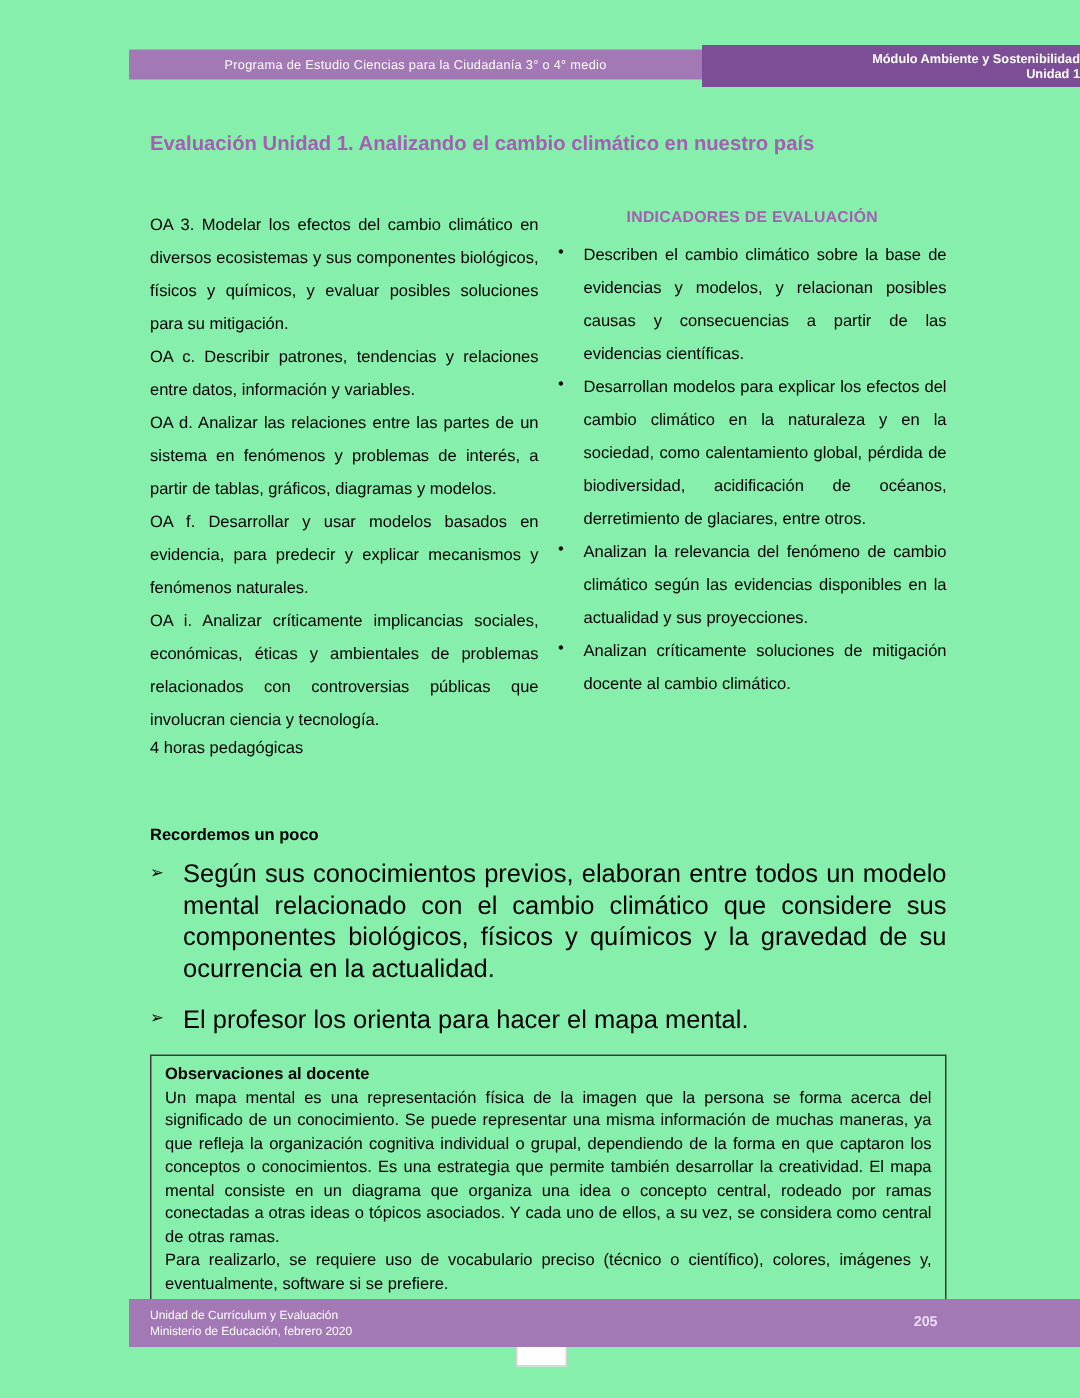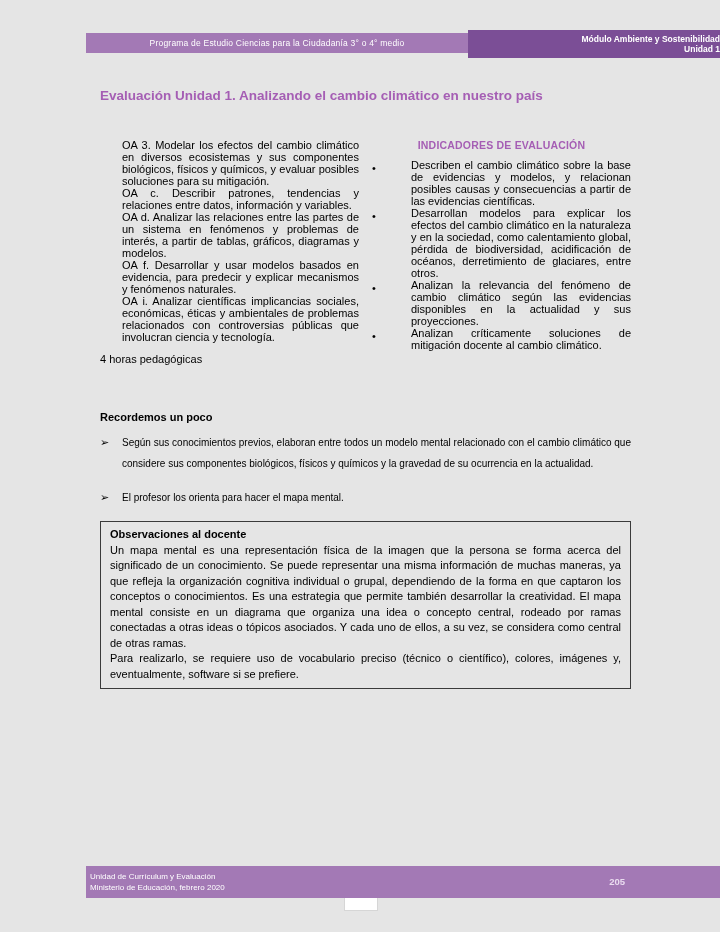--- a/index.html
+++ b/index.html
@@ -1,21 +1,21 @@
 <!DOCTYPE html>
 <html><head>
 <meta charset="utf-8">
 <style>
   * { margin: 0; padding: 0; box-sizing: border-box; }
   html, body { background: #ffffff; }
   .page {
     position: relative;
     width: 720px;
     height: 932px;
-    background: #e5e5e5;
+    background: #86efac;
     font-family: "Liberation Sans", sans-serif;
     color: #000000;
     overflow: hidden;
   }
 
   
   .topbar-left {
     position: absolute;
     top: 33px; left: 86px;
     width: 382px; height: 20px;
@@ -56,23 +56,22 @@
   .col-heading {
     font-size: 10.5px;
     font-weight: bold;
     color: #A55EB4;
     text-align: center;
     margin-bottom: 8px;
     letter-spacing: 0.2px;
   }
   .col p, .bullet-item p {
     font-size: 11px;
-    line-height: 12px;
+    line-height: 22px;
     text-align: justify;
-    margin-left: 22px;
   }
   .bullet-item { display: flex; }
   .bullet-item .bullet {
     flex: 0 0 17px;
     font-size: 11px;
     line-height: 18px;
   }
 
   .duracion-heading {
     margin-top: 22px;
@@ -90,21 +89,21 @@
     margin-bottom: 9px;
   }
   .arrow-item { display: flex; margin-bottom: 13px; }
   .arrow-item .arrow {
     flex: 0 0 22px;
     font-size: 11px;
     line-height: 21px;
   }
   .arrow-item p {
     flex: 1;
-    font-size: 10px;
+    font-size: 17px;
     line-height: 21px;
     text-align: justify;
   }
 
   .obs-box {
     margin-top: 3px;
     border: 1.3px solid #3a3a3a;
     padding: 5px 9px 6px 9px;
   }
   .obs-box .obs-heading {
@@ -122,21 +121,21 @@
   .footbar {
     position: absolute;
     left: 86px; right: 0; top: 866px;
     height: 32px;
     background: #A379B5;
     color: #ffffff;
     display: flex;
     align-items: center;
   }
   .footbar .foot-text {
-    padding-left: 4px;
+    padding-left: 14px;
     font-size: 8px;
     line-height: 11px;
   }
   .page-num {
     position: absolute;
     right: 95px;
     top: 10px;
     font-size: 9.5px;
     font-weight: bold;
     color: #EADCF0;
@@ -167,21 +166,21 @@
 
     <h1 class="title">Evaluación Unidad 1. Analizando el cambio climático en nuestro país</h1>
 
     <div class="columns">
 
       <section class="col">
         <p>OA 3. Modelar los efectos del cambio climático en diversos ecosistemas y sus componentes biológicos, físicos y químicos, y evaluar posibles soluciones para su mitigación.</p>
         <p>OA c. Describir patrones, tendencias y relaciones entre datos, información y variables.</p>
         <p>OA d. Analizar las relaciones entre las partes de un sistema en fenómenos y problemas de interés, a partir de tablas, gráficos, diagramas y modelos.</p>
         <p>OA f. Desarrollar y usar modelos basados en evidencia, para predecir y explicar mecanismos y fenómenos naturales.</p>
-        <p>OA i. Analizar científicas implicancias sociales, económicas, éticas y ambientales de problemas relacionados con controversias públicas que involucran ciencia y tecnología.</p>
+        <p>OA i. Analizar críticamente implicancias sociales, económicas, éticas y ambientales de problemas relacionados con controversias públicas que involucran ciencia y tecnología.</p>
       </section>
 
       <section class="col">
         <h2 class="col-heading">INDICADORES DE EVALUACIÓN</h2>
         <div class="bullet-item">
           <span class="bullet">•</span>
           <p>Describen el cambio climático sobre la base de evidencias y modelos, y relacionan posibles causas y consecuencias a partir de las evidencias científicas.</p>
         </div>
         <div class="bullet-item">
           <span class="bullet">•</span>

